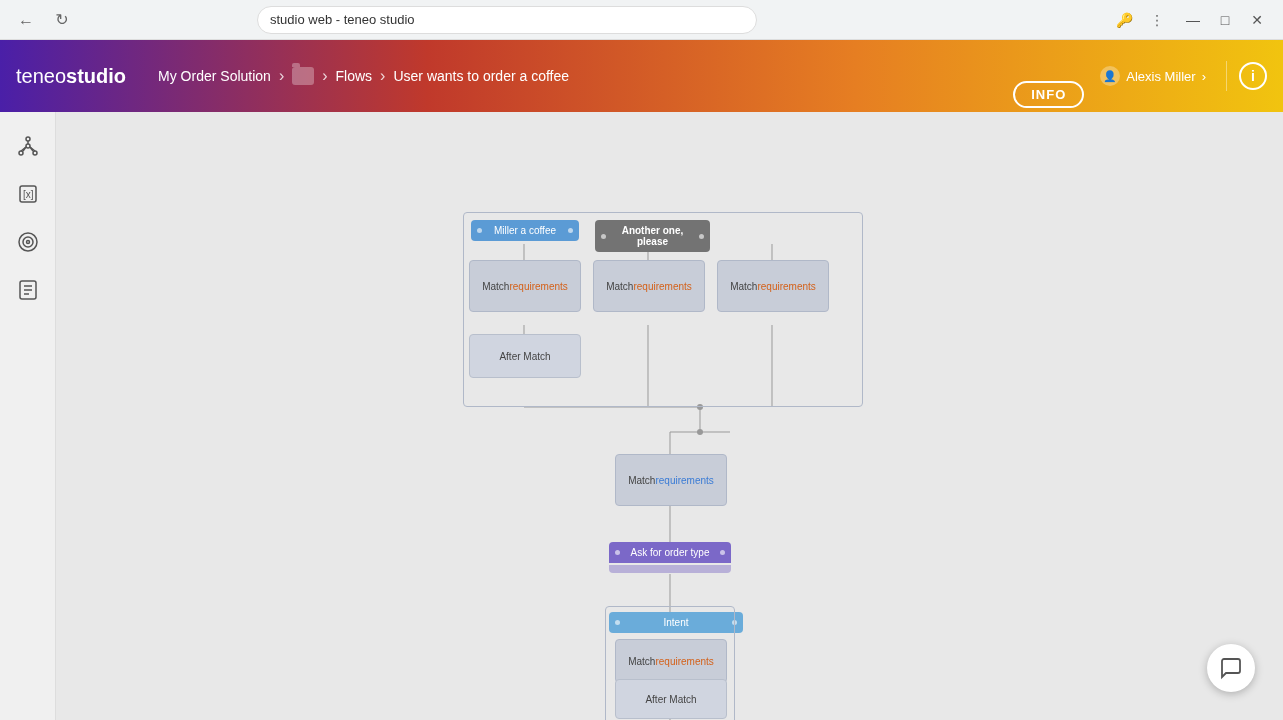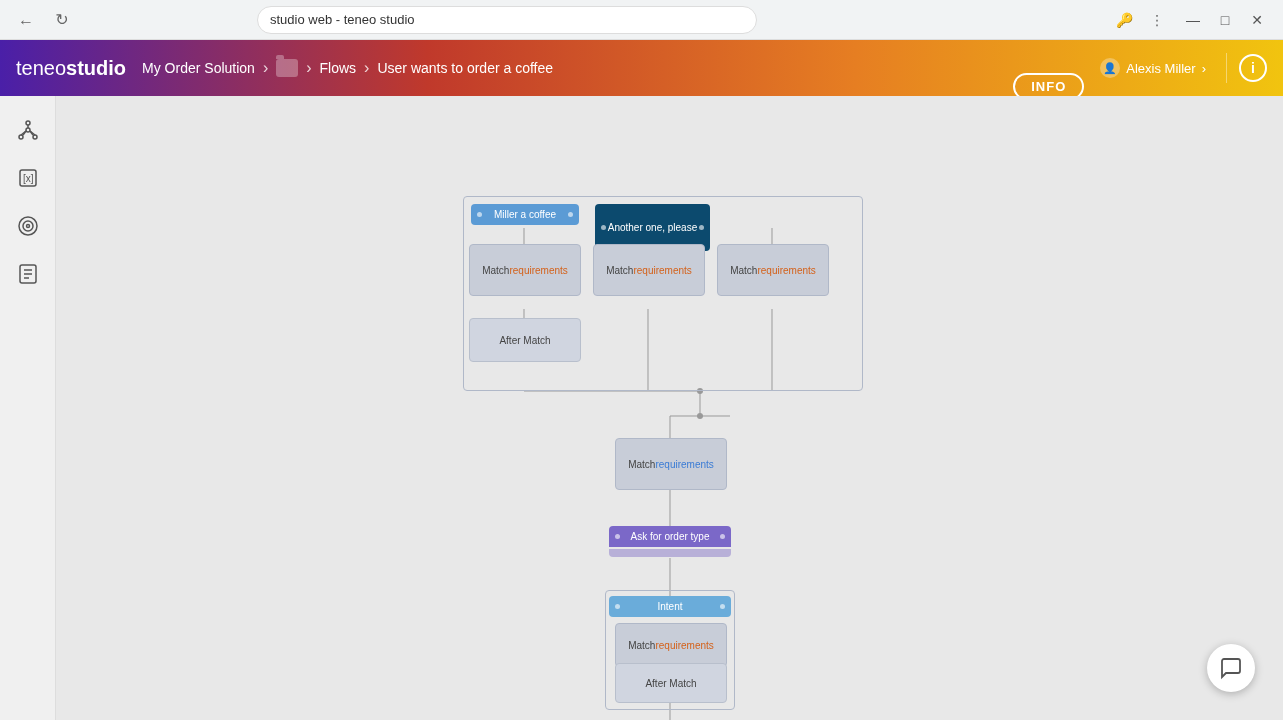--- a/index.html
+++ b/index.html
@@ -60,25 +60,25 @@
       border: none;
       cursor: pointer;
       display: flex; align-items: center; justify-content: center;
       color: #555;
       font-size: 14px;
     }
 
     
     .top-bar {
       background: linear-gradient(to right, #4a1fa8, #c0392b, #e67e22, #f1c40f);
-      height: 56px;
+      height: 72px;
       display: flex;
       align-items: center;
       padding: 0 16px;
-      gap: 0;
+      gap: 16px;
     }
     .brand-logo {
       display: flex; align-items: center;
       font-size: 20px;
       color: #fff;
       font-weight: 300;
       margin-right: 16px;
     }
     .brand-logo strong { font-weight: 700; }
     .breadcrumb {
@@ -334,21 +334,21 @@
 
         <div style="position:absolute; left:415px; top:108px; width:108px;">
           <div style="background:#5b9bd5; border-radius:4px; padding:5px 6px; font-size:10px; color:#fff; display:flex; align-items:center; justify-content:space-between;">
             <span style="width:5px;height:5px;background:rgba(255,255,255,0.6);border-radius:50%;display:inline-block;"></span>
             <span style="flex:1;text-align:center;">Miller a coffee</span>
             <span style="width:5px;height:5px;background:rgba(255,255,255,0.6);border-radius:50%;display:inline-block;"></span>
           </div>
         </div>
 
         <div style="position:absolute; left:539px; top:108px; width:115px;">
-          <div style="background:#0c4a6e; border-radius:4px; padding:18px 6px; font-size:10px; color:#fff; display:flex; align-items:center; justify-content:space-between;">
+          <div style="background:#737373; border-radius:4px; padding:5px 6px; font-size:10px; color:#fff; display:flex; align-items:center; justify-content:space-between;font-weight:bold;">
             <span style="width:5px;height:5px;background:rgba(255,255,255,0.6);border-radius:50%;display:inline-block;"></span>
             <span style="flex:1;text-align:center;">Another one, please</span>
             <span style="width:5px;height:5px;background:rgba(255,255,255,0.6);border-radius:50%;display:inline-block;"></span>
           </div>
         </div>
 
 
         <div style="position:absolute; left:413px; top:148px; width:112px;">
           <div style="background:#c8cdd8; border-radius:4px; padding:6px 4px; font-size:10px; color:#444; text-align:center; border:1px solid #b0b8c8; min-height:52px; display:flex; align-items:center; justify-content:center;">
             Match <span style="color:#d4611a;font-weight:500;">requirements</span>
@@ -383,21 +383,21 @@
 
         <div style="position:absolute; left:553px; top:430px; width:122px;">
           <div style="background:#7b68c8; border-radius:4px 4px 0 0; padding:5px 6px; font-size:10px; color:#fff; display:flex; align-items:center; justify-content:space-between;">
             <span style="width:5px;height:5px;background:rgba(255,255,255,0.6);border-radius:50%;display:inline-block;"></span>
             <span style="flex:1;text-align:center;">Ask for order type</span>
             <span style="width:5px;height:5px;background:rgba(255,255,255,0.6);border-radius:50%;display:inline-block;"></span>
           </div>
           <div style="background:#b8b0d8; height:8px; border-radius:0 0 4px 4px; margin-top:2px;"></div>
         </div>
 
-        <div style="position:absolute; left:553px; top:500px; width:122px;">
+        <div style="position:absolute; left:553px; top:500px; width:134px;">
           <div style="background:#6aacda; border-radius:4px; padding:5px 6px; font-size:10px; color:#fff; display:flex; align-items:center; justify-content:space-between;">
             <span style="width:5px;height:5px;background:rgba(255,255,255,0.6);border-radius:50%;display:inline-block;"></span>
             <span style="flex:1;text-align:center;">Intent</span>
             <span style="width:5px;height:5px;background:rgba(255,255,255,0.6);border-radius:50%;display:inline-block;"></span>
           </div>
         </div>
 
         <div style="position:absolute; left:559px; top:527px; width:112px;">
           <div style="background:#c8cdd8; border-radius:4px; padding:6px 4px; font-size:10px; color:#444; text-align:center; border:1px solid #b0b8c8; min-height:44px; display:flex; align-items:center; justify-content:center;">
             Match <span style="color:#d4611a;font-weight:500;">requirements</span>

